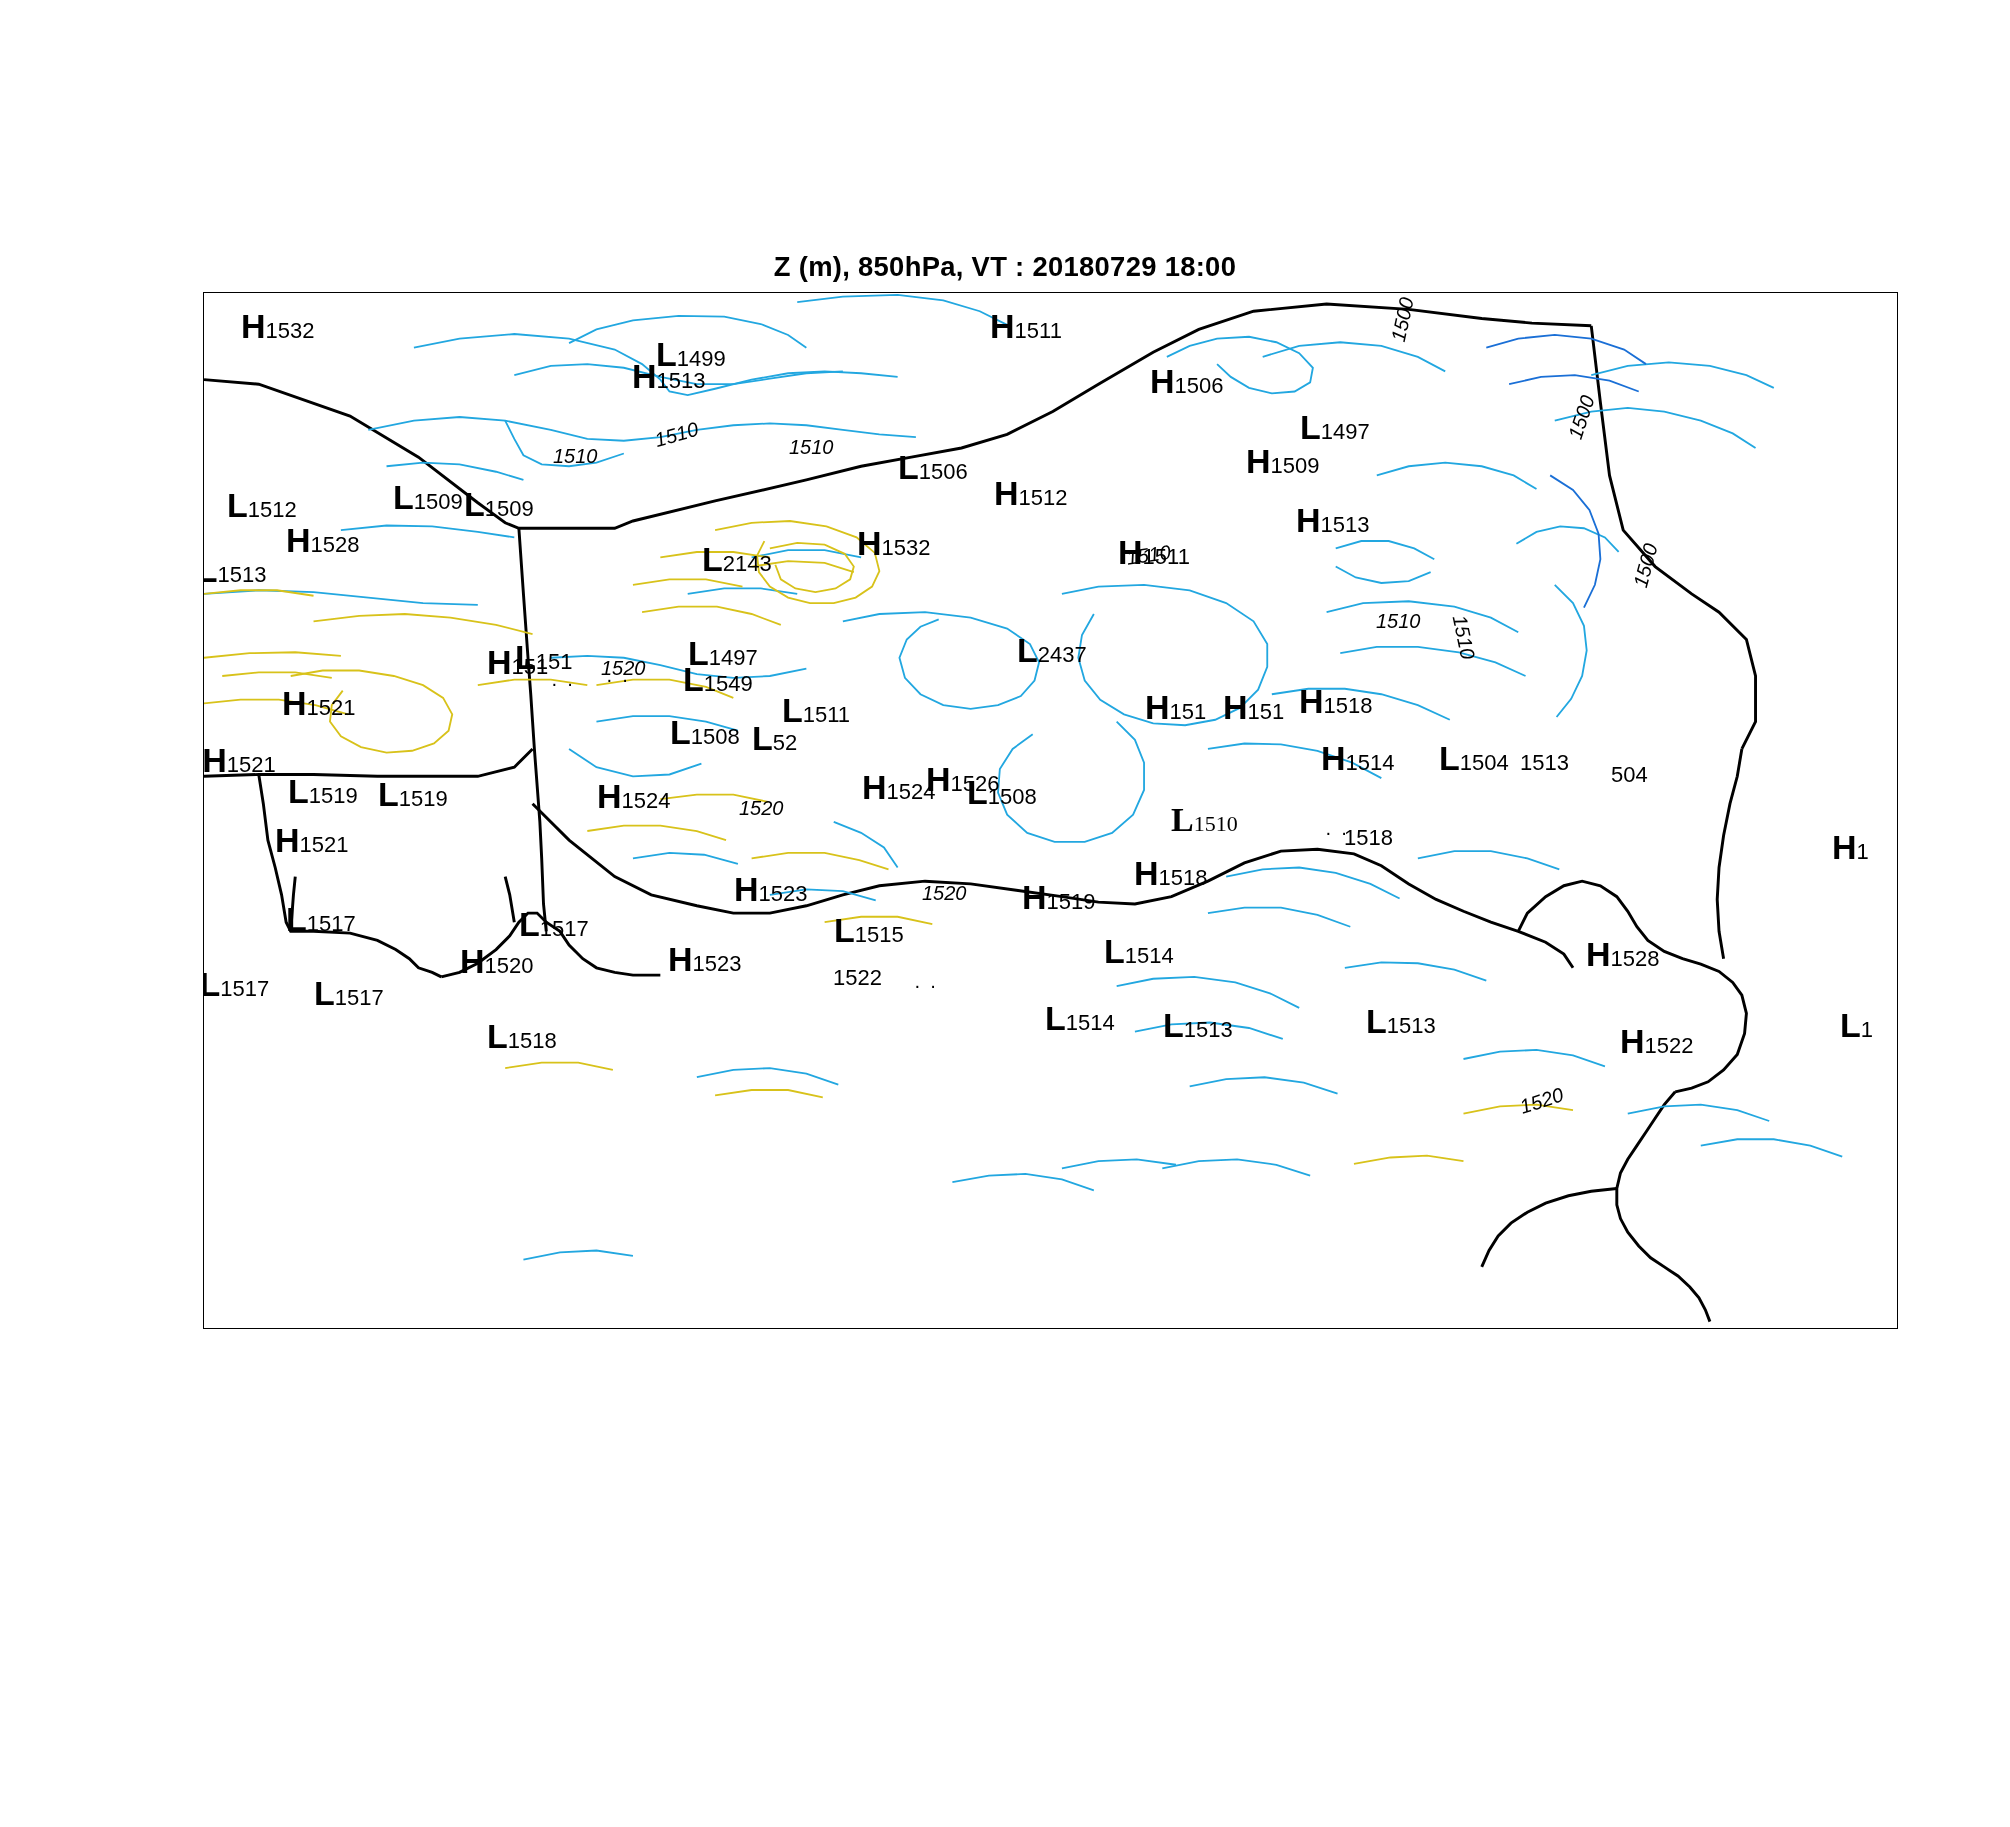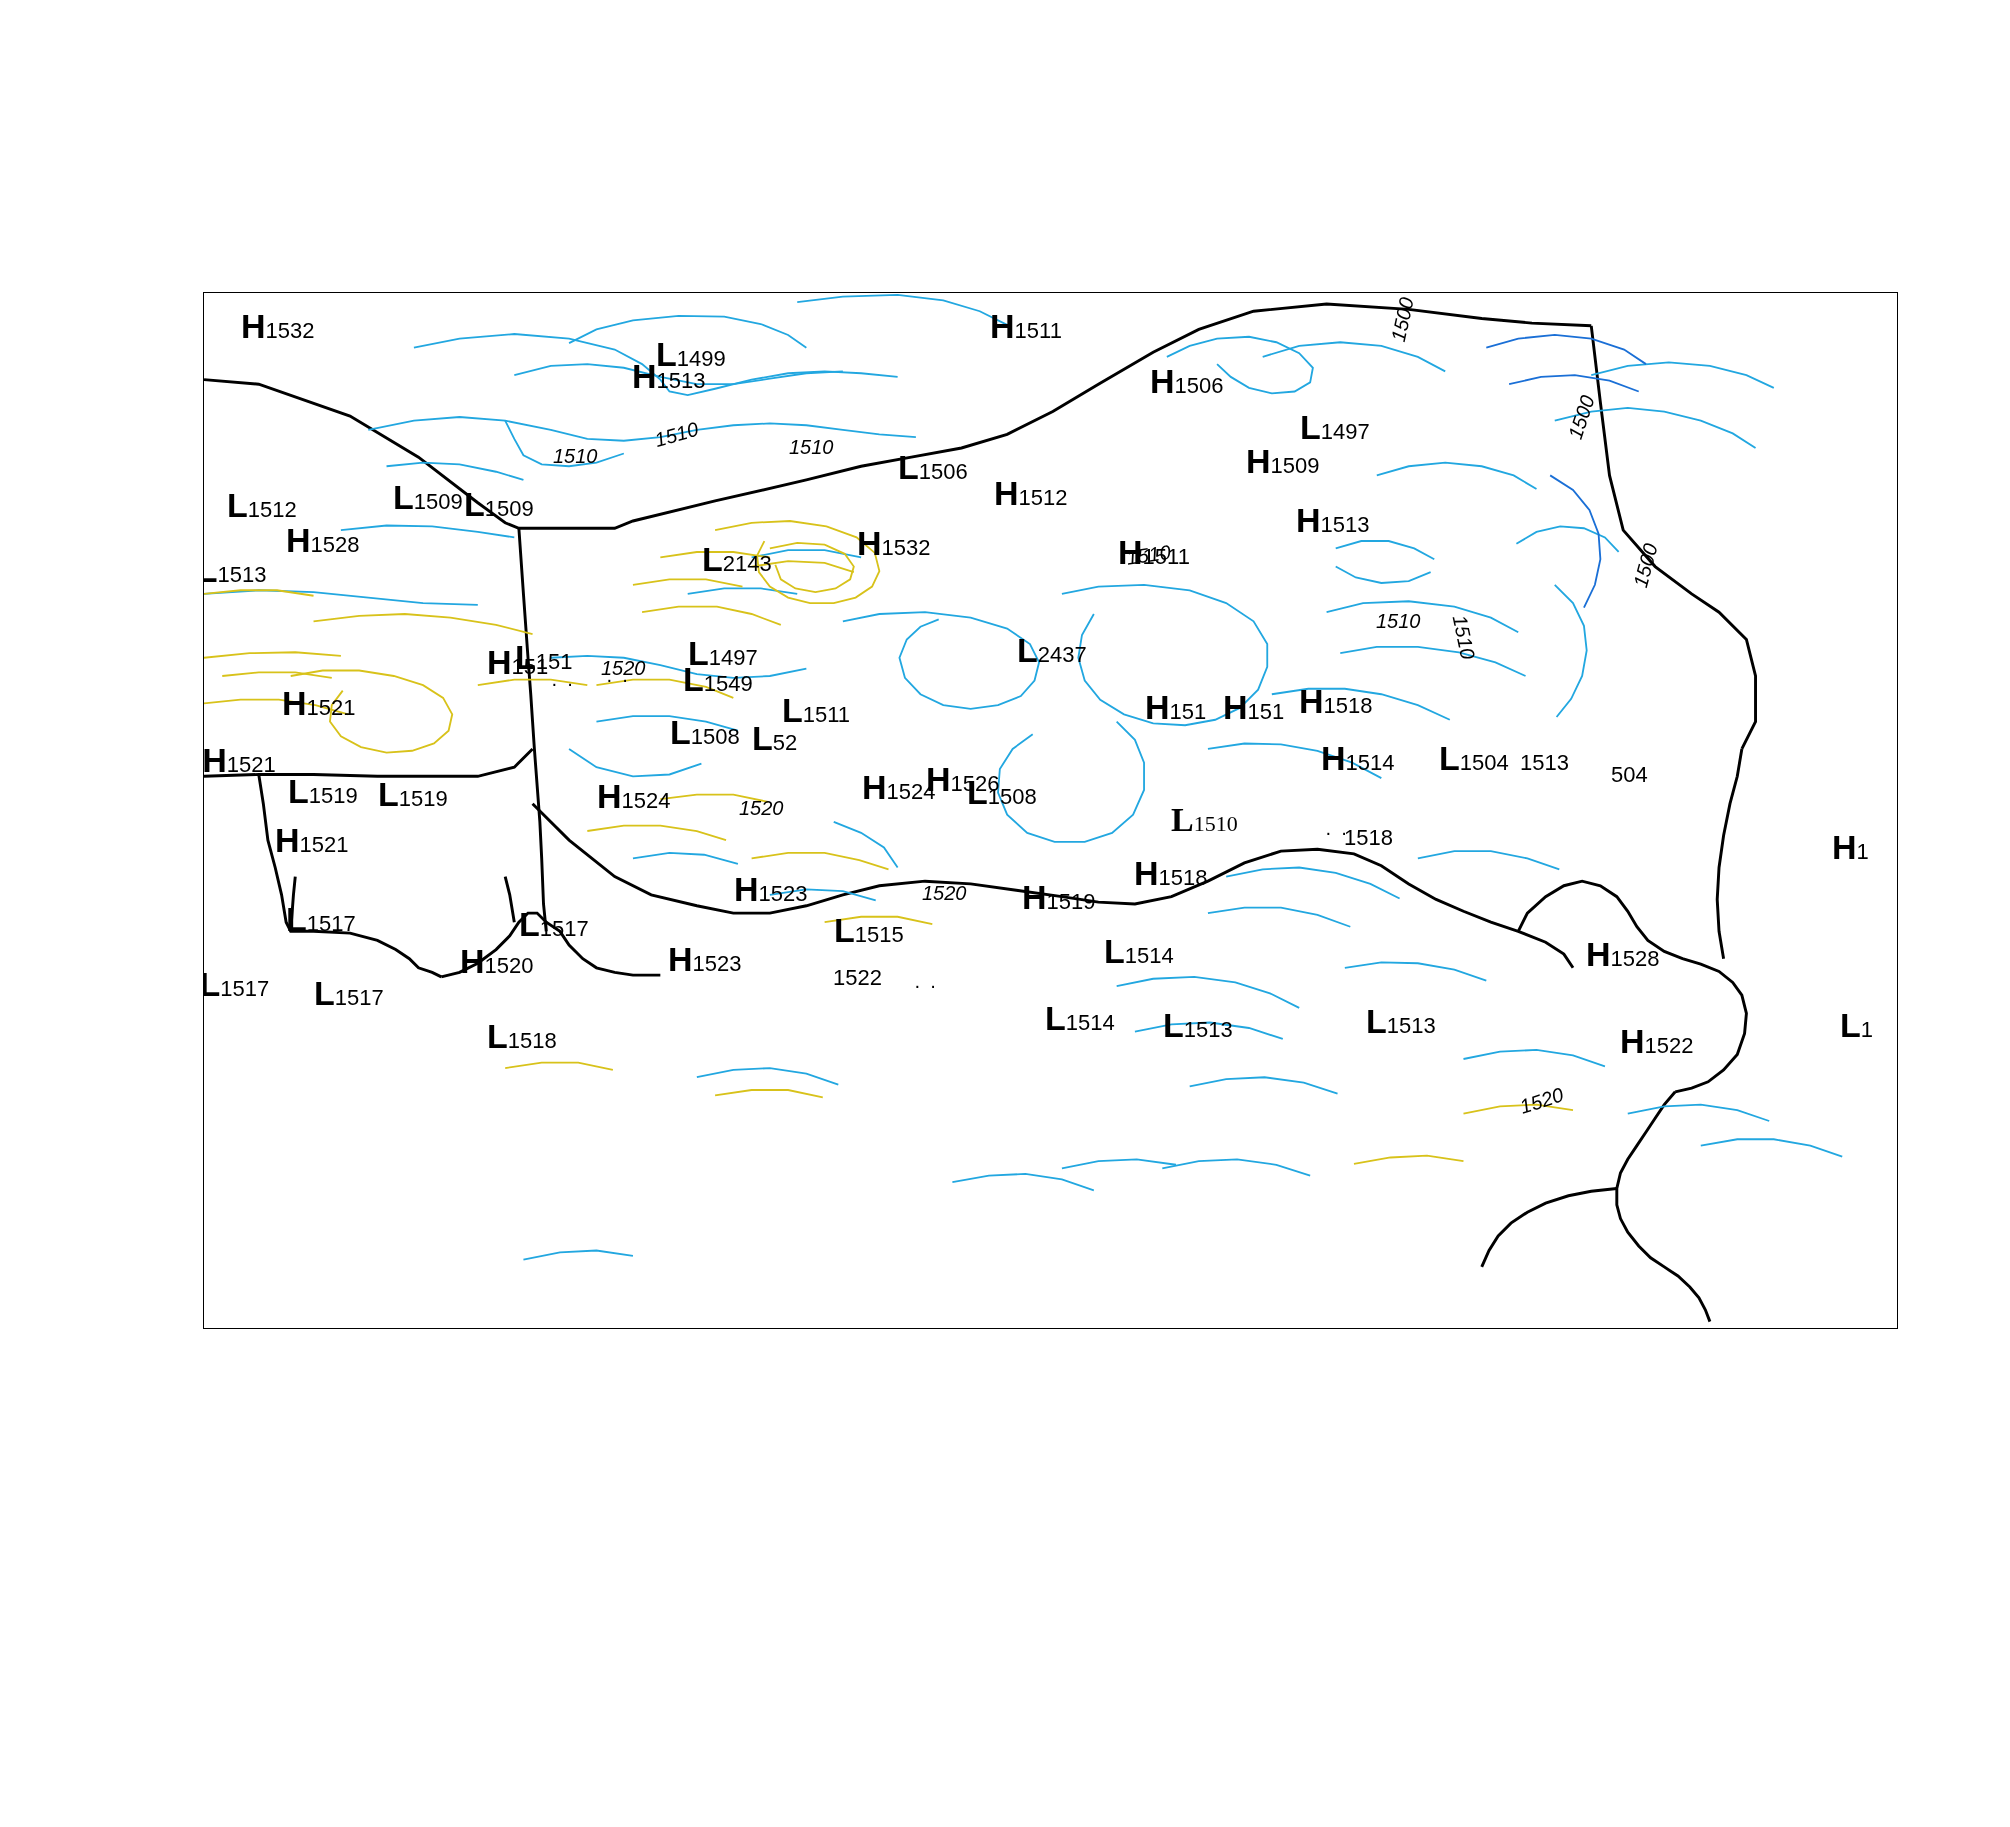--- a/index.html
+++ b/index.html
@@ -32,20 +32,21 @@
   .clab.rot{transform-origin:left top;}
 
   
   .dots{position:absolute;font-size:20px;color:#000;letter-spacing:1.8px;}
 </style>
 </head>
 <body>
 
 <div id="page">
 
+  <div id="title">Z (m), 850hPa, VT : 20180729  18:00</div>
 
   <div id="plot">
 
     <svg id="svgmap" viewBox="0 0 1855 1135" preserveAspectRatio="none">
 
       <g fill="none" stroke="#000000" stroke-width="3.2">
         <path d="M0,95 L60,100 L160,135 L235,180 L300,230 L330,252 L345,258 L450,258 L470,250 L560,228 L660,205 L720,190 L775,180 L830,170 L880,155 L930,130 L980,100 L1040,65 L1090,40 L1150,20 L1230,12 L1320,18 L1400,28 L1455,33 L1520,36"></path>
         <path d="M1520,36 L1530,120 L1540,200 L1555,260 L1590,300 L1630,330 L1660,350 L1690,380 L1700,420 L1700,470 L1685,500"></path>
         <path d="M345,258 L350,330 L355,400 L358,440 L360,470 L362,500 L365,540 L368,580 L370,620 L372,670 L375,700"></path>
         <path d="M0,530 L60,528 L120,528 L190,530 L250,530 L300,530 L340,520 L360,500"></path>

